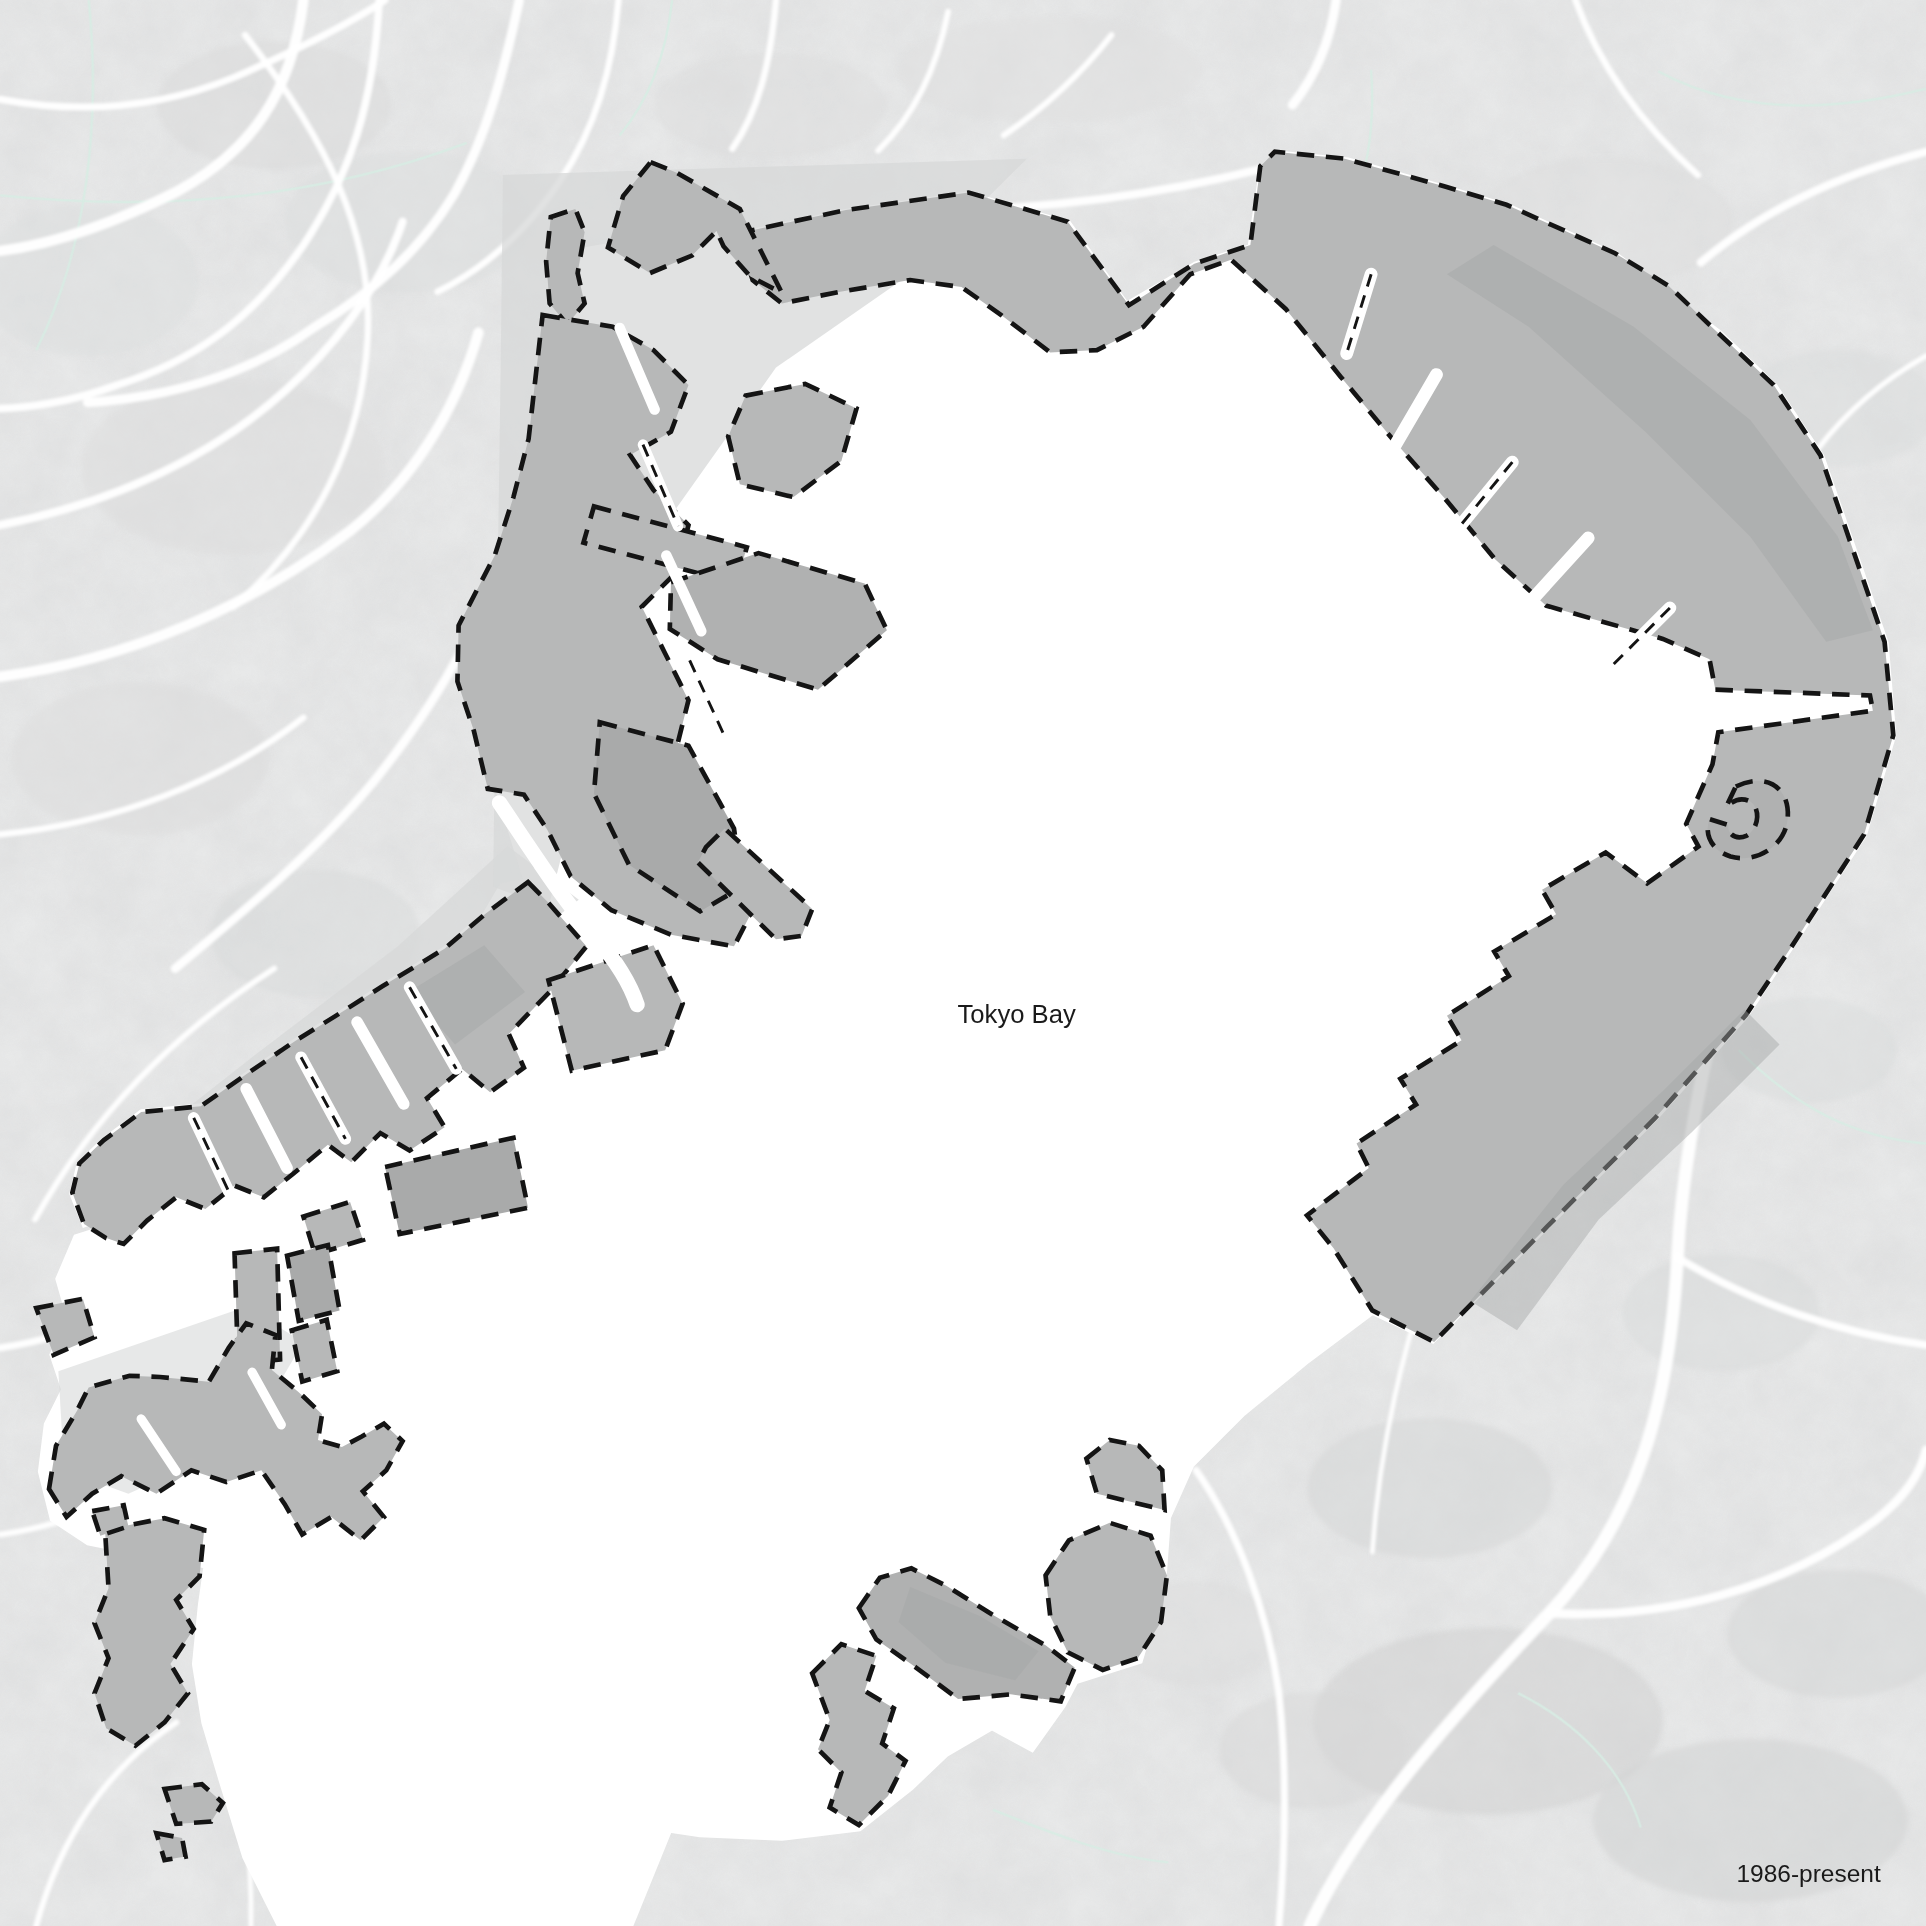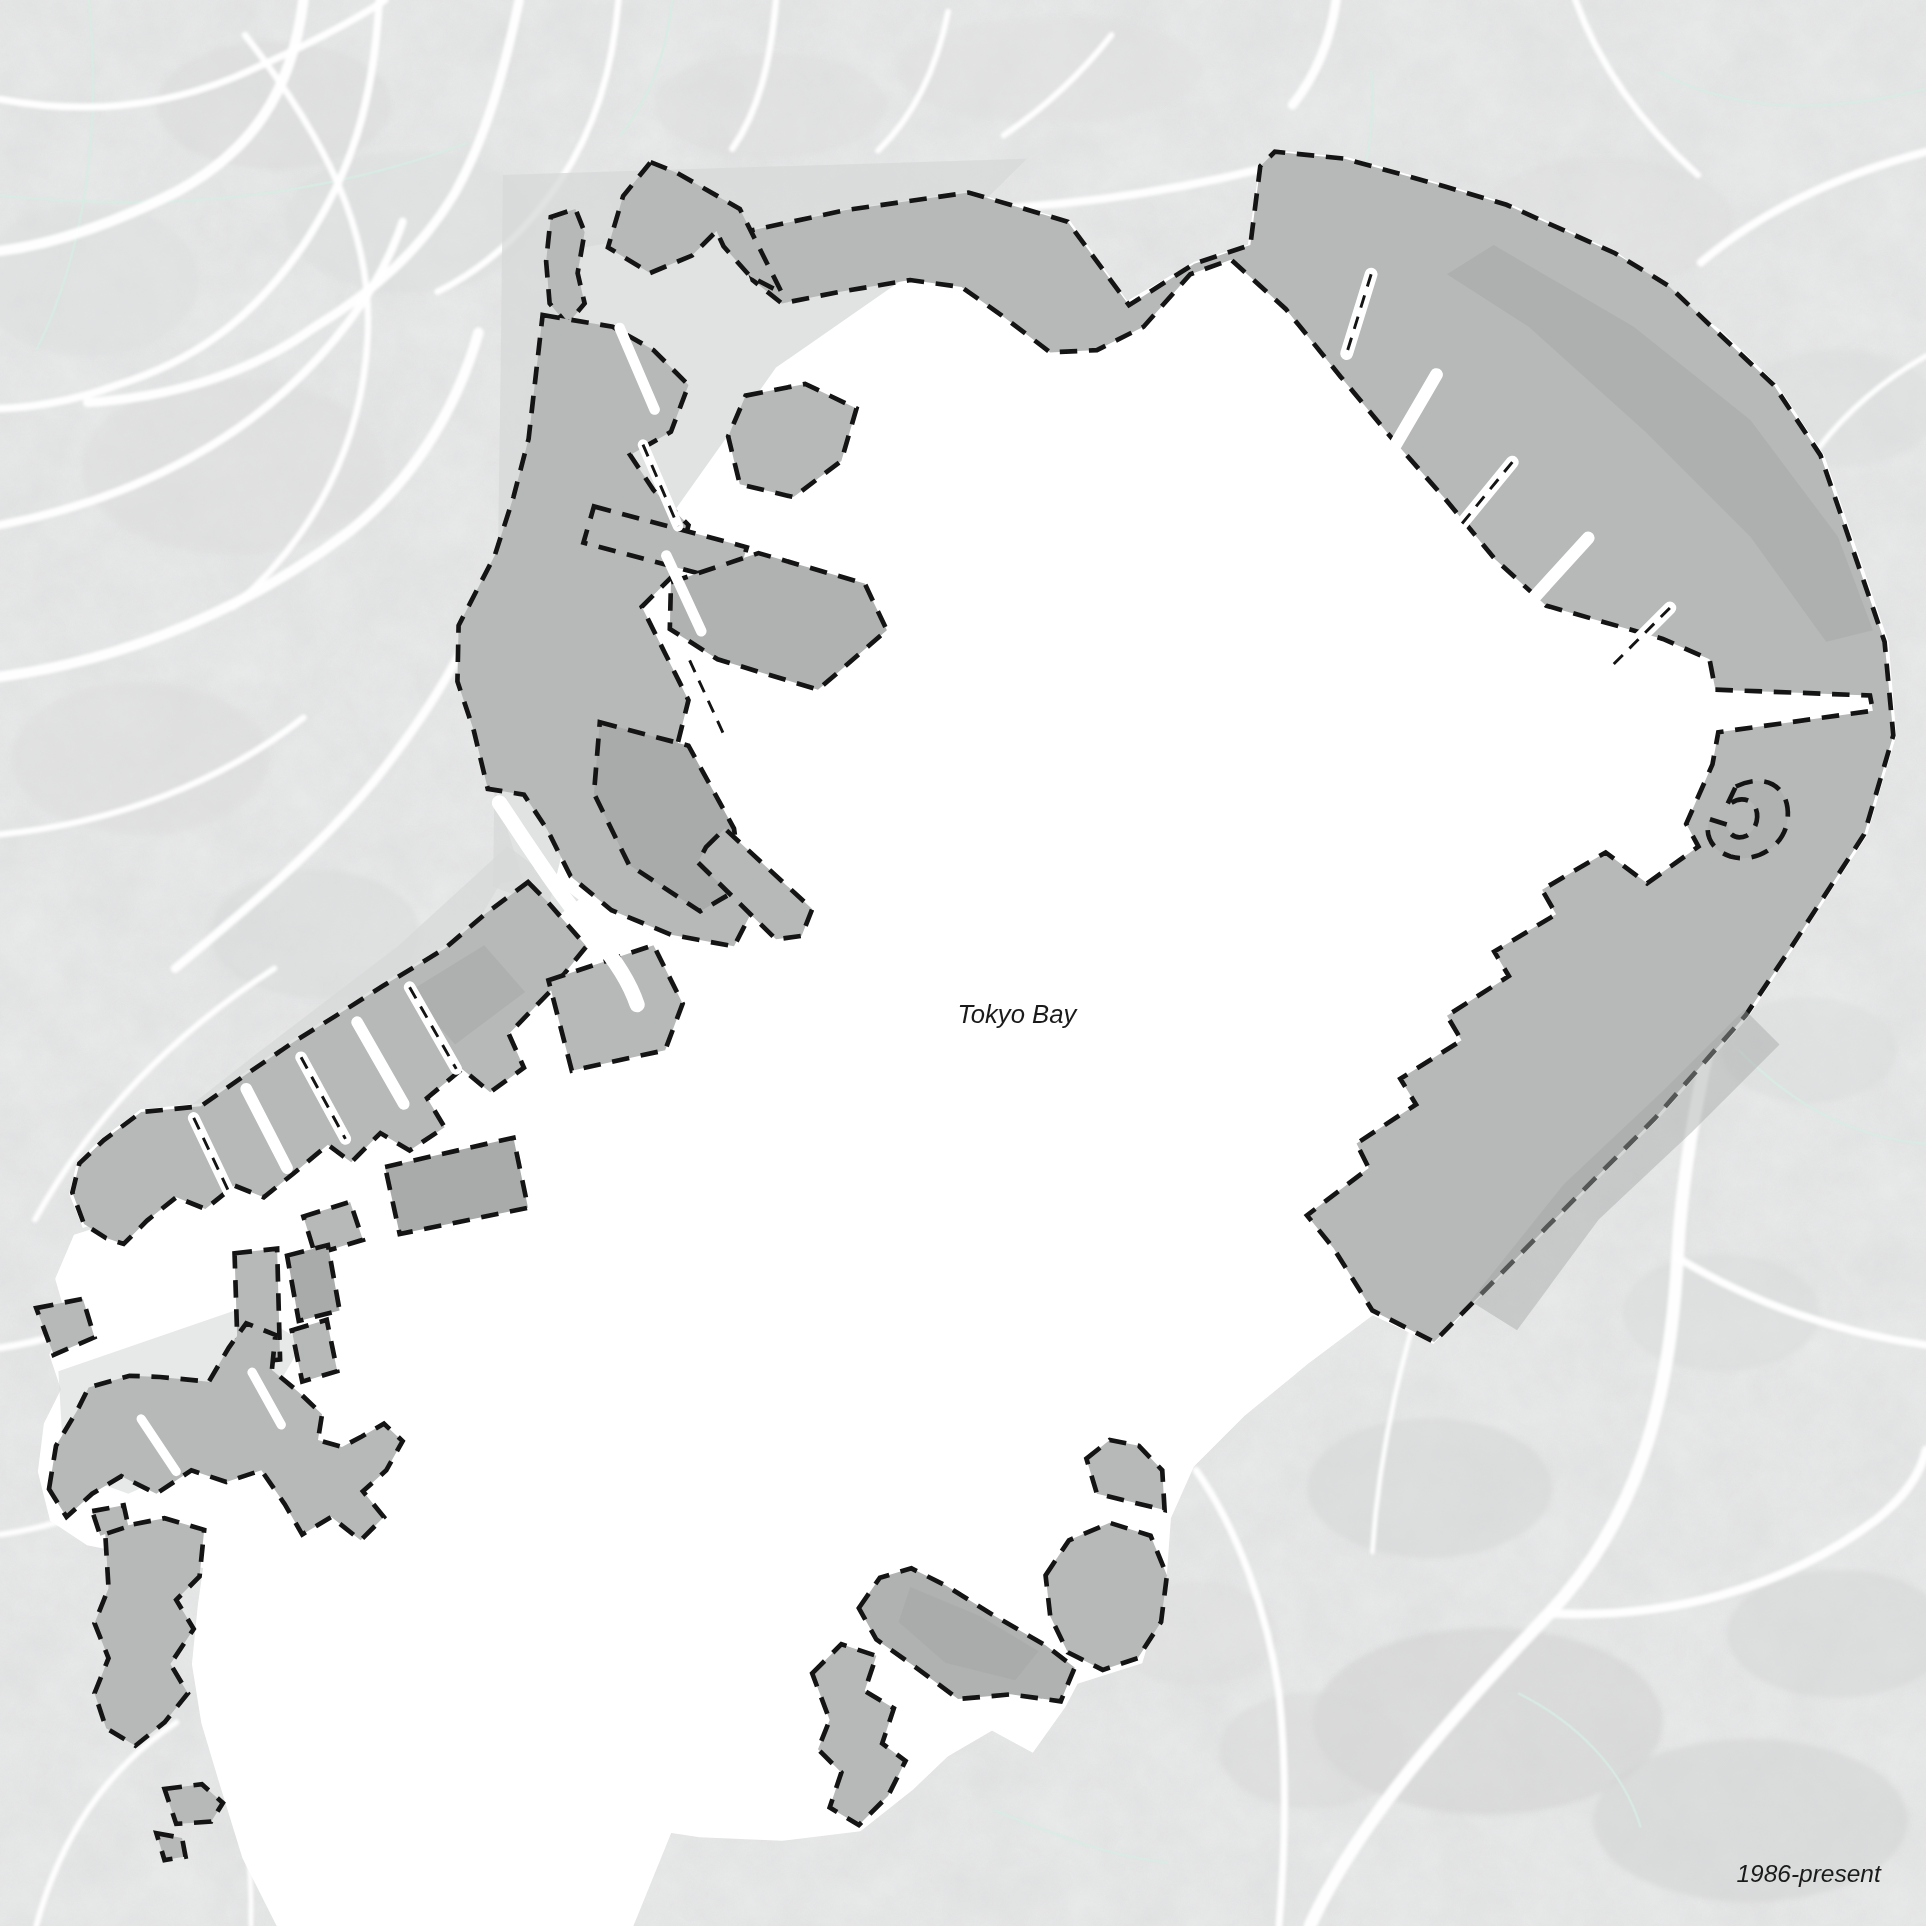--- a/index.html
+++ b/index.html
@@ -1,17 +1,17 @@
 <!DOCTYPE html>
 <html style="font-size:9.3px"><head>
 <meta charset="utf-8">
 <style>
   html,body{margin:0;padding:0;background:#ffffff;}
   body{width:1926px;height:1926px;overflow:hidden;font-family:"Liberation Sans",sans-serif;}
-  #map-root{position:relative;width:1926px;height:1926px;font-style:italic;}
+  #map-root{position:relative;width:1926px;height:1926px;}
   svg{display:block}
   .rl      {fill:#b7b8b8;stroke:#141414;stroke-width:8;stroke-dasharray:30 20;stroke-linejoin:miter;}
   .rl-dark {fill:#a9aaaa;stroke:#141414;stroke-width:8;stroke-dasharray:30 20;stroke-linejoin:miter;}
   .rl-mid  {fill:#b0b1b1;stroke:#141414;stroke-width:8;stroke-dasharray:30 20;stroke-linejoin:miter;}
   .pre     {fill:#d7d8d8;stroke:none;}
   .dark-patch{fill:#a5a6a6;stroke:none;}
   .chan    {stroke:#ffffff;fill:none;stroke-linecap:round;}
   .chand   {stroke:#141414;stroke-width:5;stroke-dasharray:22 16;fill:none;}
   .road    {stroke:#ffffff;fill:none;stroke-linecap:round;opacity:.96;}
   .admin   {stroke:#d7ece3;stroke-width:4;fill:none;opacity:.9;}

